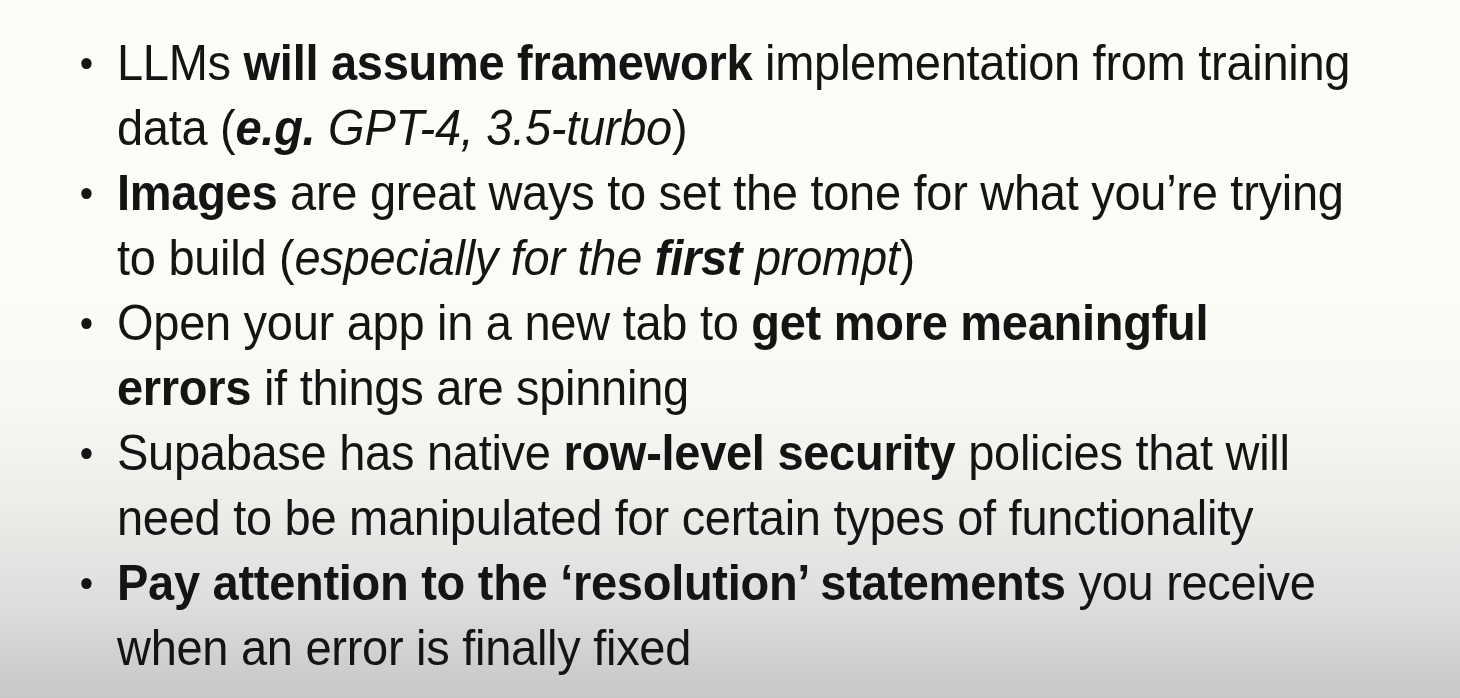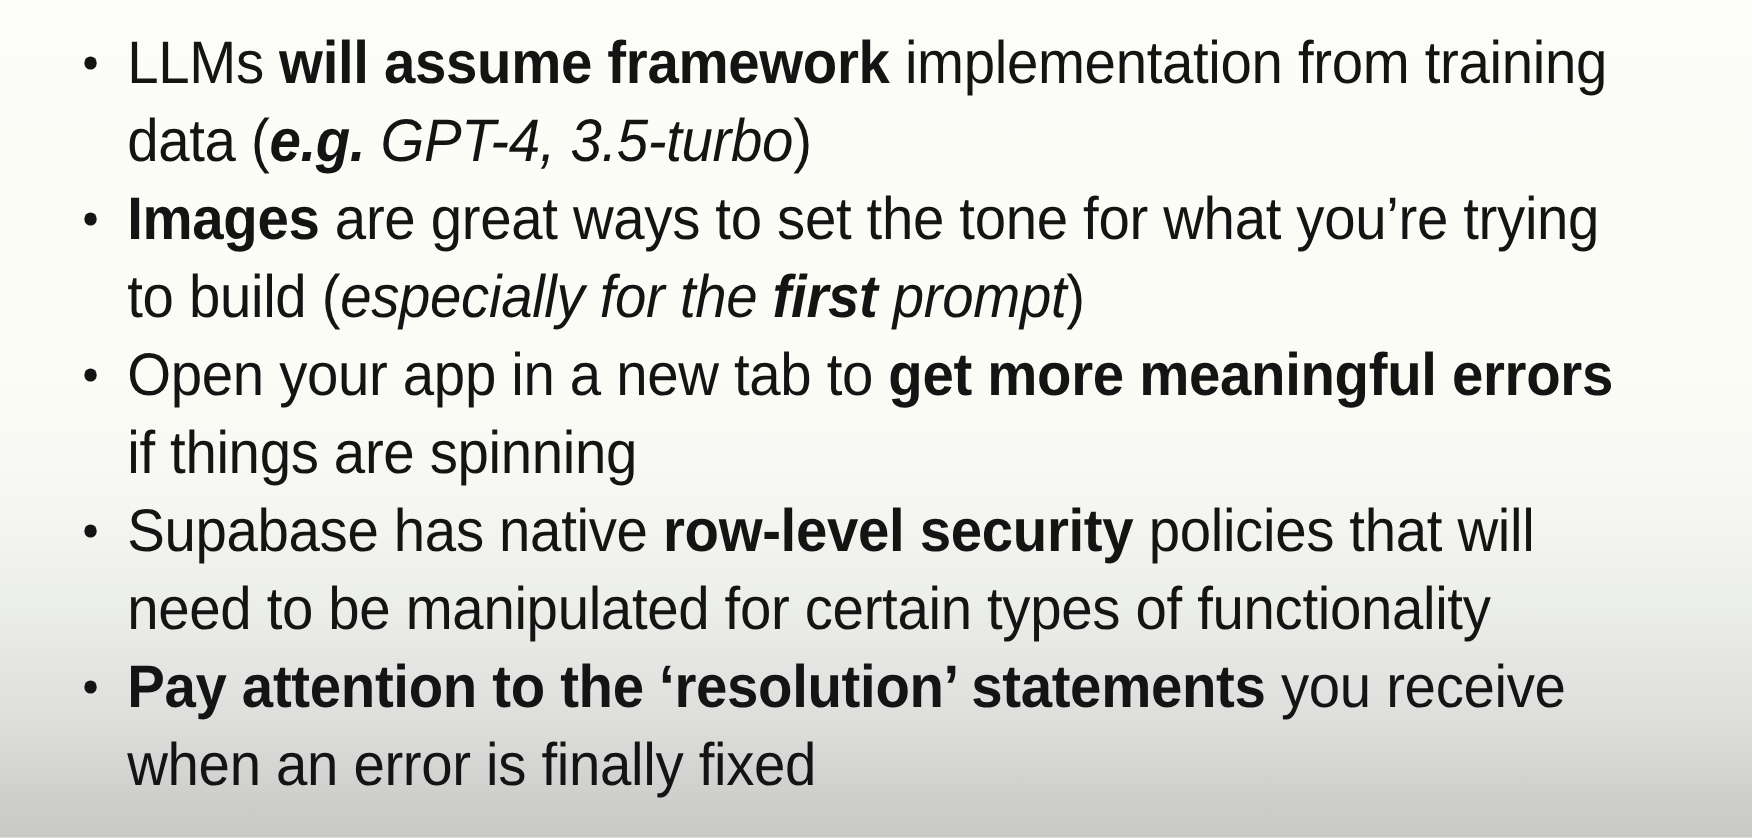--- a/index.html
+++ b/index.html
@@ -27,21 +27,21 @@
   .slide {
     position: relative;
     width: 1460px;
     height: 698px;
     box-sizing: border-box;
     padding: 20px 12px 0 12px;
   }
 
   .bullet-list {
     list-style: none;
-    margin: 0;
+    margin: 11px;
     padding: 0;
   }
 
   .bullet-item {
     position: relative;
     padding-left: 100px;
     margin: 0 0 0 0;
     color: #141414;
     font-size: 50px;
     line-height: 65px;

